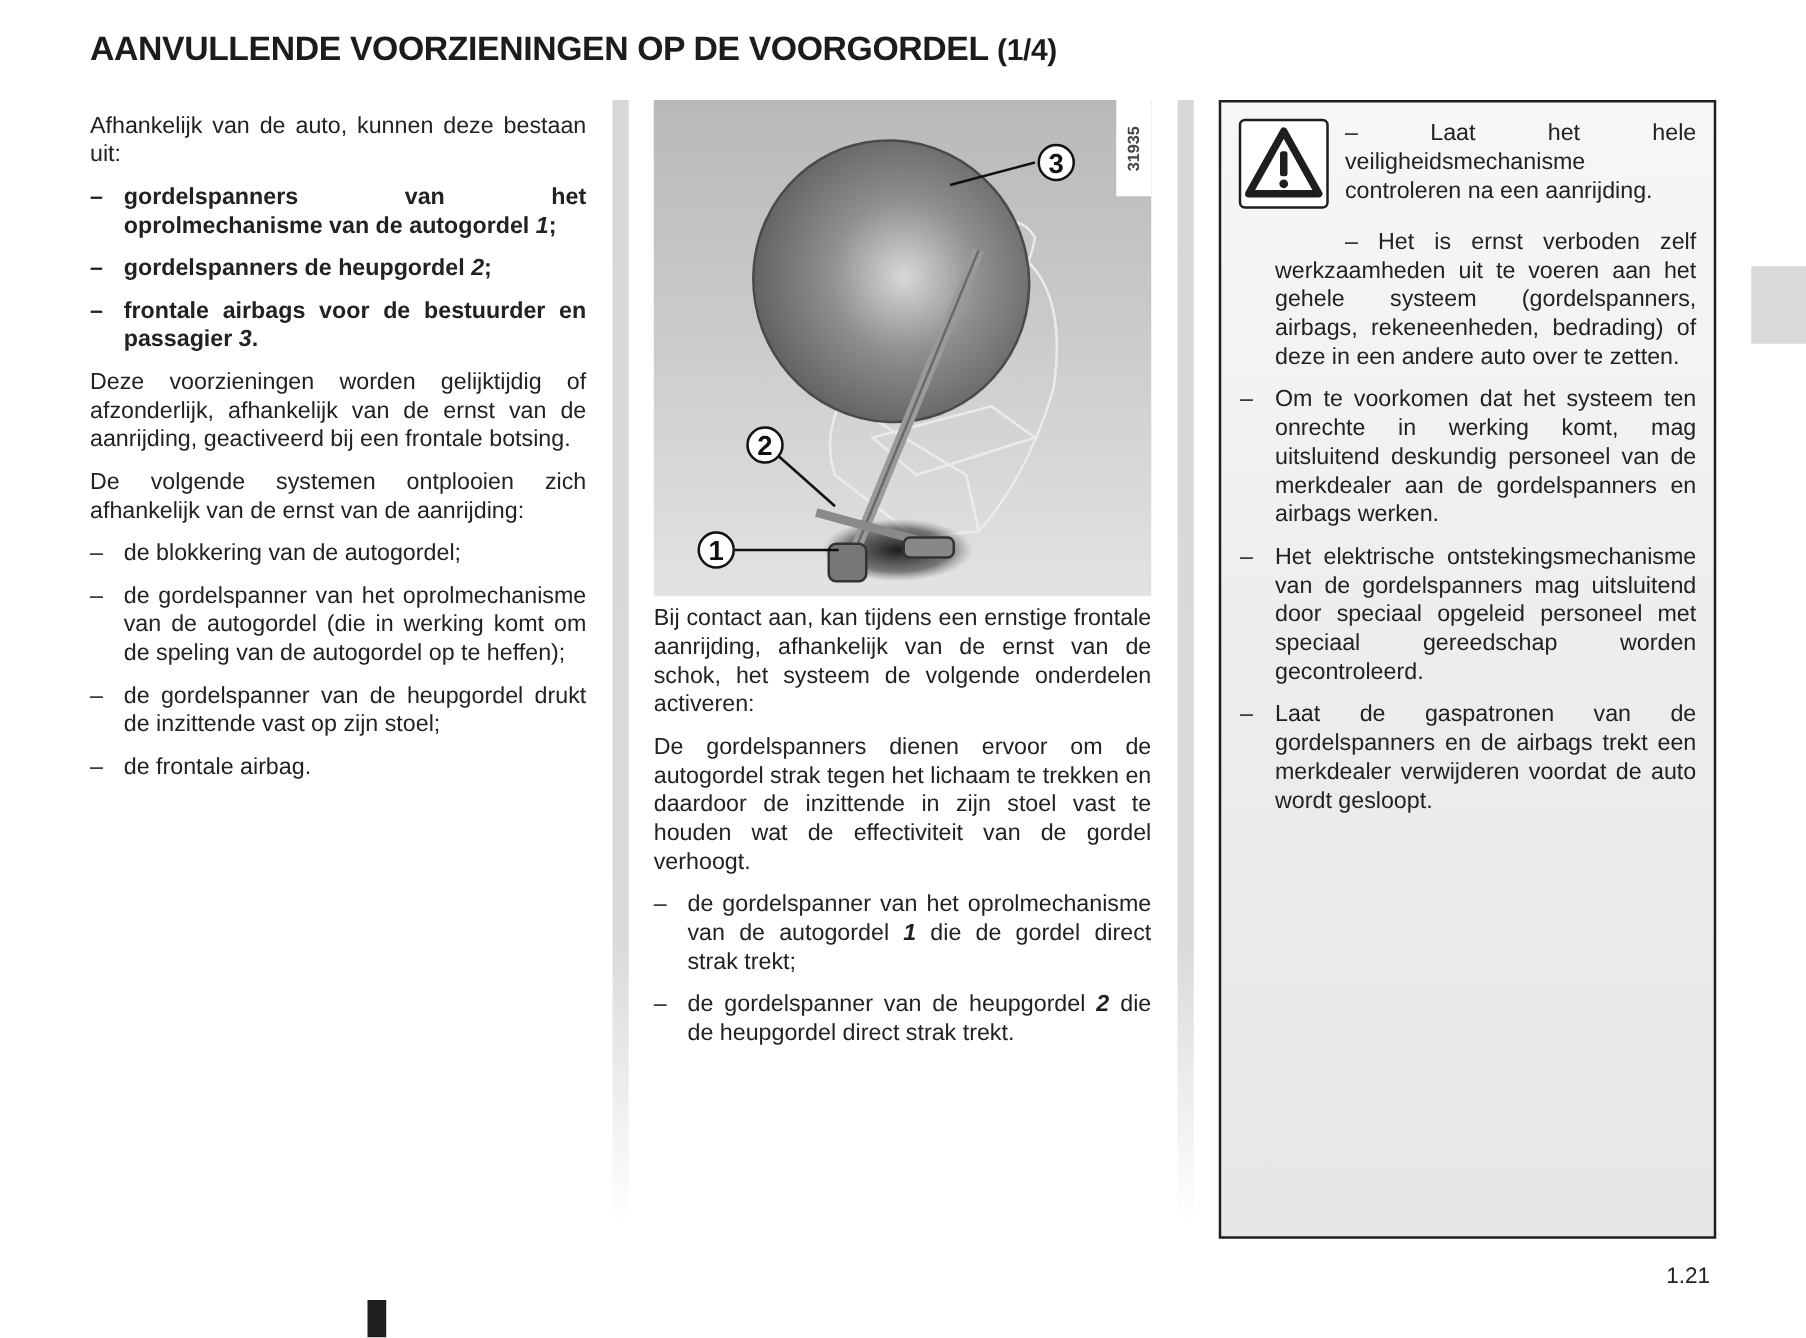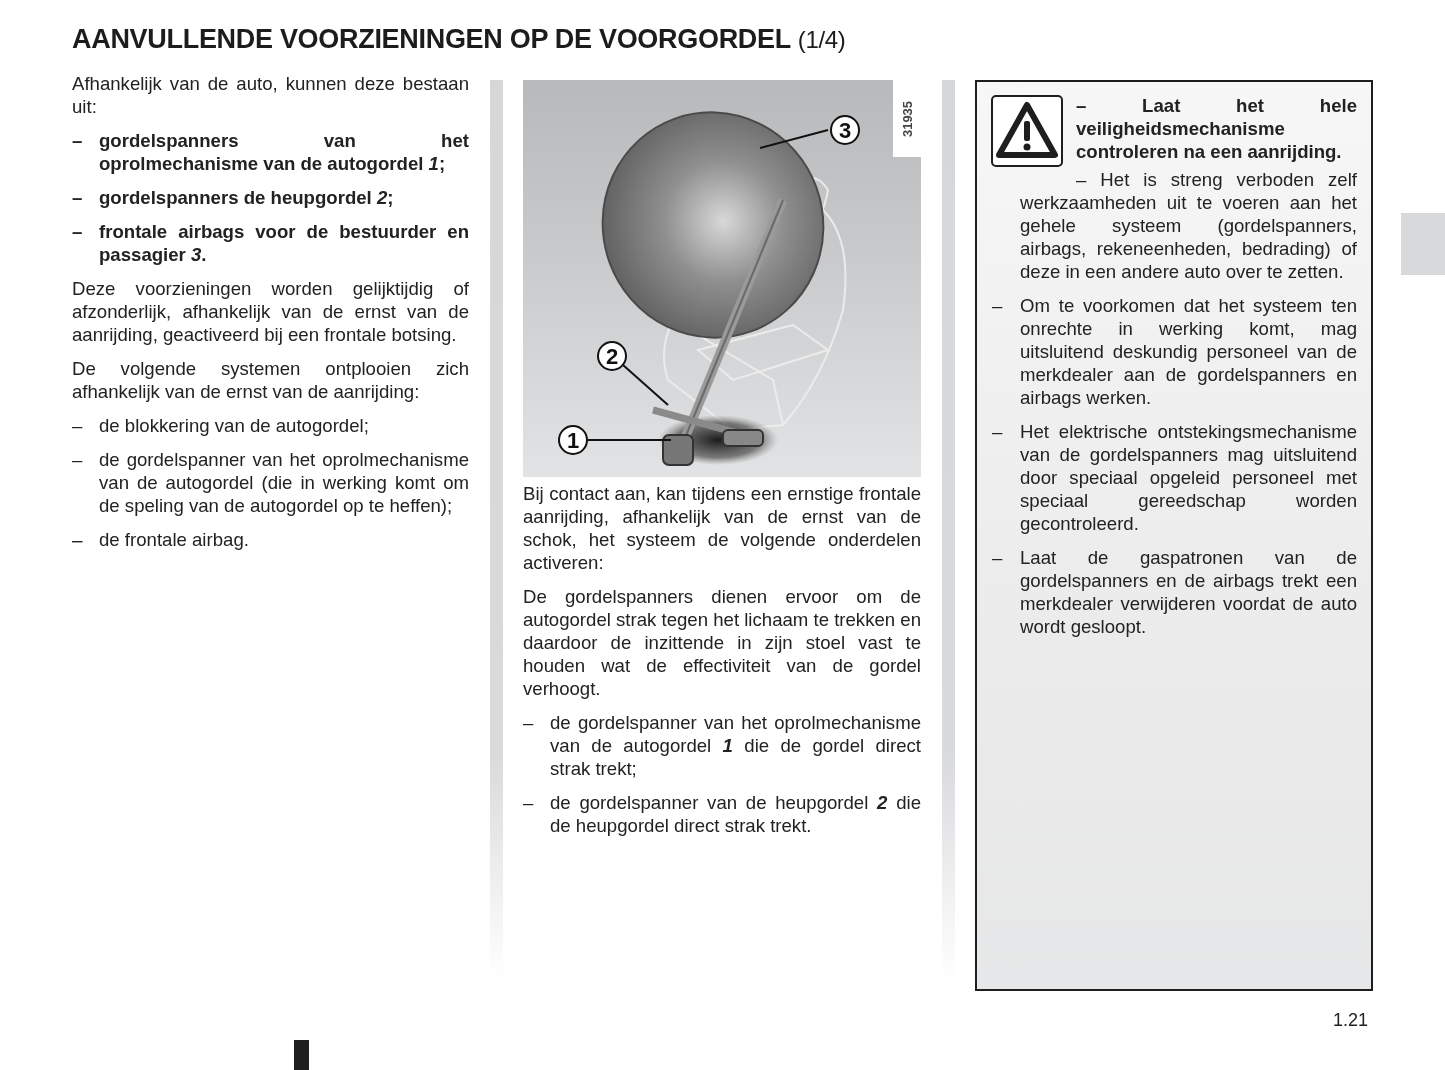--- a/index.html
+++ b/index.html
@@ -4,28 +4,28 @@
 <style>
   * { box-sizing: border-box; margin: 0; padding: 0; }
   html, body { width: 1445px; height: 1070px; background: #ffffff; overflow: hidden; }
   body { position: relative; font-family: "Liberation Sans", sans-serif; color: #222222; }
 
   .page-title {
     position: absolute; left: 72px; top: 24px;
     font-size: 27px; font-weight: bold; letter-spacing: -0.3px; color: #1c1c1c;
     white-space: nowrap;
   }
-  .page-title .suffix { font-size: 24px; font-weight: normal; text-align: right; }
+  .page-title .suffix { font-size: 24px; font-weight: bold; text-align: right; }
 
   .col { position: absolute; font-size: 18.6px; line-height: 23px; }
   .col p { text-align: justify; margin-bottom: 11px; }
   .col .item { position: relative; padding-left: 27px; text-align: justify; margin-bottom: 11px; }
   .col .item .dash { position: absolute; left: 0; top: 0; }
   .col .item.bold { font-weight: bold; }
-  .col-left { left: 72px; top: 72px; width: 397px; }
+  .col-left { left: 72px; top: 88px; width: 397px; }
   .col-mid { left: 523px; top: 482px; width: 398px; }
 
   .divider {
     position: absolute; top: 80px; width: 13px; height: 900px;
     background: linear-gradient(to bottom, #d6d7d9 0%, #d9dadc 75%, #ffffff 100%);
   }
   .divider-1 { left: 490px; }
   .divider-2 { left: 942px; }
 
   .figure {
@@ -51,21 +51,21 @@
   .warning-box {
     position: absolute; left: 975px; top: 80px; width: 398px; height: 911px;
     border: 2px solid #1e1e1e;
     background: linear-gradient(to bottom, #f7f7f7 0%, #ececec 55%, #e6e7e8 100%);
   }
   .warning-icon {
     position: absolute; left: 14px; top: 13px; width: 72px; height: 72px;
     border: 2px solid #1e1e1e; border-radius: 5px; background: #ffffff;
   }
   .warning-text { position: absolute; left: 43px; top: 12px; width: 337px; font-size: 18.6px; line-height: 23px; }
-  .warning-text .first { padding-left: 56px; margin-bottom: 5px; text-align: justify; font-weight: bold; }
+  .warning-text .first { padding-left: 56px; margin-bottom: 18px; text-align: justify; }
   .warning-text .indent-para { text-indent: 56px; text-align: justify; margin-bottom: 11px; }
   .warning-text .item { position: relative; padding-left: 0; text-align: justify; margin-bottom: 11px; }
   .warning-text .item .dash { position: absolute; left: -28px; top: 0; }
 
   .page-number { position: absolute; left: 1333px; top: 1010px; font-size: 18px; color: #222; }
   .side-tab { position: absolute; left: 1401px; top: 213px; width: 44px; height: 62px; background: #d8d9db; }
   .bottom-marker { position: absolute; left: 294px; top: 1040px; width: 15px; height: 30px; background: #1e1e1e; }
 </style>
 </head>
 <body>
@@ -94,20 +94,21 @@
   <div class="item">
     <span class="dash">–</span>
     <span>de blokkering van de autogordel;</span>
   </div>
   <div class="item">
     <span class="dash">–</span>
     <span>de gordelspanner van het oprolmechanisme van de autogordel (die in werking komt om de speling van de autogordel op te heffen);</span>
   </div>
   <div class="item">
     <span class="dash">–</span>
+    <span>de gordelspanner van de heupgordel drukt de inzittende vast op zijn stoel;</span>
   </div>
   <div class="item">
     <span class="dash">–</span>
     <span>de frontale airbag.</span>
   </div>
 </div>
 
 <div class="divider divider-1"></div>
 <div class="divider divider-2"></div>
 
@@ -182,21 +183,21 @@
 <div class="warning-box">
   <div class="warning-icon">
     <svg width="68" height="68" viewBox="0 0 68 68">
       <path d="M34,8 L62,58 L6,58 Z" fill="none" stroke="#1e1e1e" stroke-width="6" stroke-linejoin="round"></path>
       <rect x="31" y="24" width="6" height="20" rx="2" fill="#1e1e1e"></rect>
       <circle cx="34" cy="50" r="3.5" fill="#1e1e1e"></circle>
     </svg>
   </div>
   <div class="warning-text">
     <p class="first">– Laat het hele veiligheidsmechanisme controleren na een aanrijding.</p>
-    <p class="indent-para">– Het is streng verboden zelf werkzaamheden uit te voeren aan het gehele systeem (gordelspanners, airbags, rekeneenheden, bedrading) of deze in een andere auto over te zetten.</p>
+    <p class="indent-para">– Het is ernst verboden zelf werkzaamheden uit te voeren aan het gehele systeem (gordelspanners, airbags, rekeneenheden, bedrading) of deze in een andere auto over te zetten.</p>
     <div class="item">
       <span class="dash">–</span>
       <span>Om te voorkomen dat het systeem ten onrechte in werking komt, mag uitsluitend deskundig personeel van de merkdealer aan de gordelspanners en airbags werken.</span>
     </div>
     <div class="item">
       <span class="dash">–</span>
       <span>Het elektrische ontstekingsmechanisme van de gordelspanners mag uitsluitend door speciaal opgeleid personeel met speciaal gereedschap worden gecontroleerd.</span>
     </div>
     <div class="item">
       <span class="dash">–</span>

